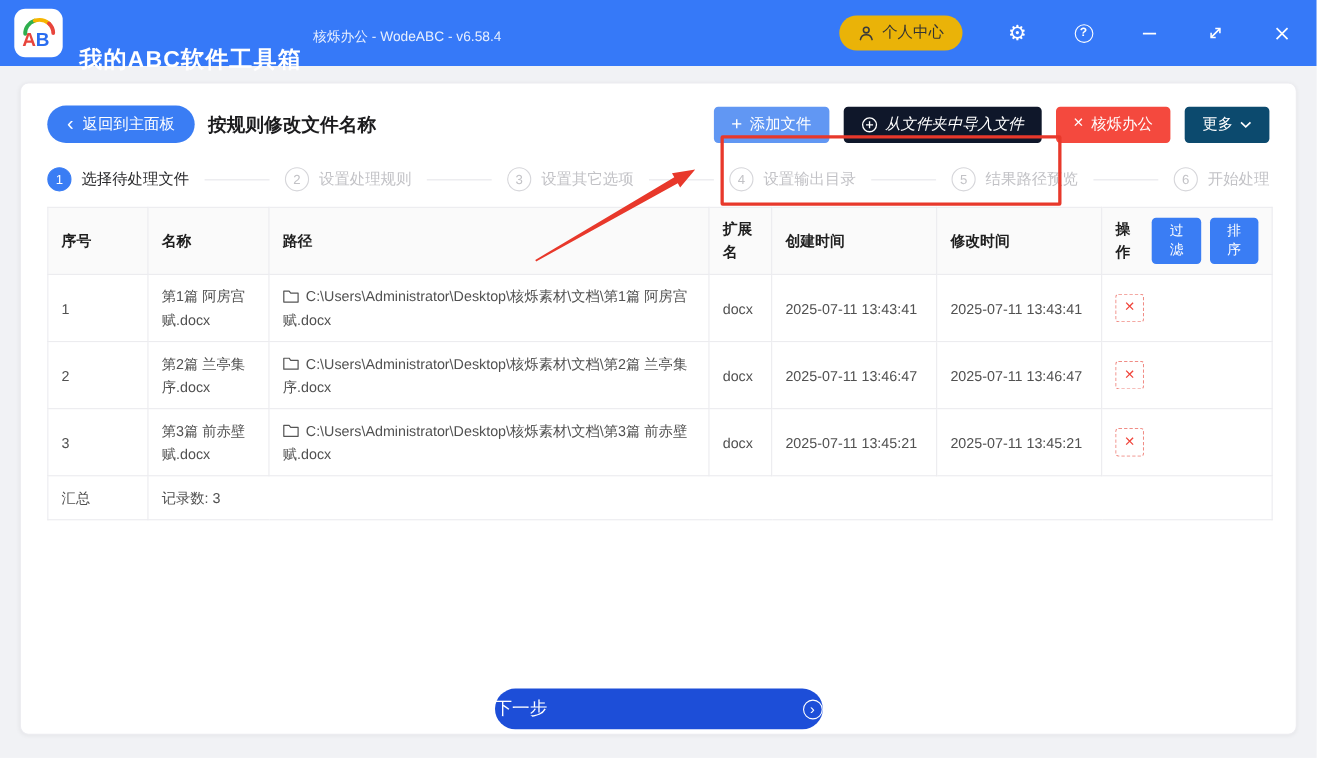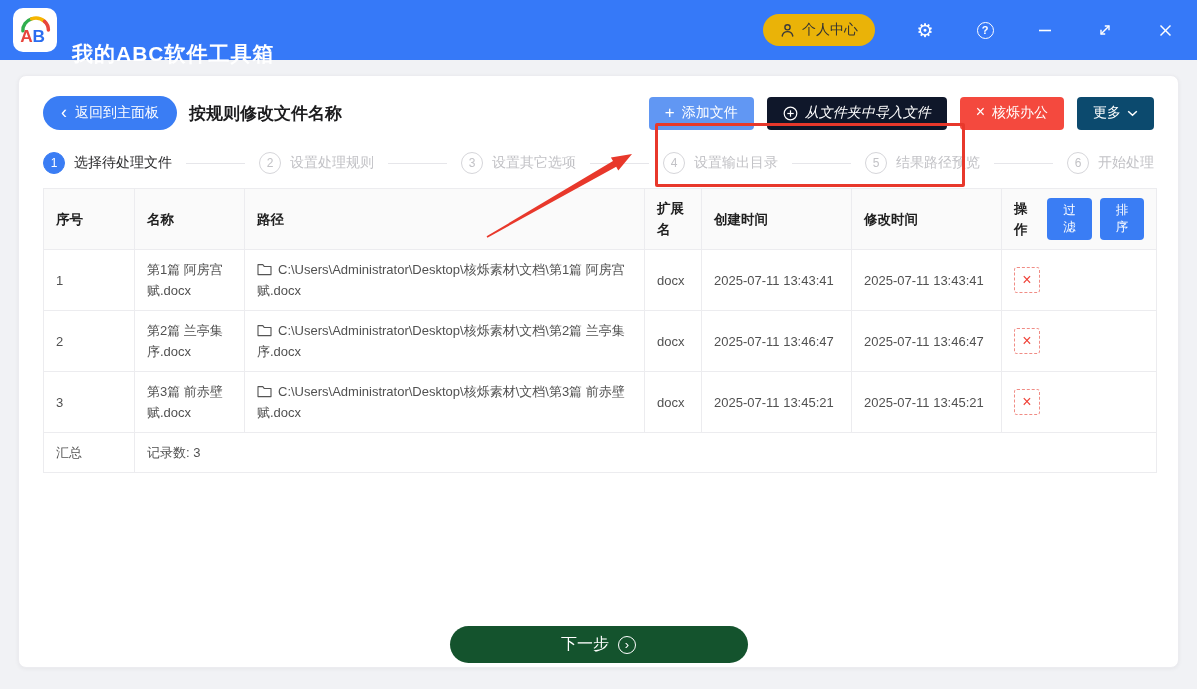--- a/index.html
+++ b/index.html
@@ -52,21 +52,21 @@
   thead th { background:#fafafa; color:#1f1f1f; font-weight:700; font-size:13.5px; }
   .break { word-break:break-all; }
   .op-head { display:flex; align-items:center; gap:8px; }
   .mini-btn { background:#3a7df4; color:#fff; border:none; border-radius:4px; font-size:12.5px; padding:4px 6px 4px 9px; letter-spacing:3px; cursor:pointer; font-family:inherit; }
   .folder-ic { vertical-align:-2px; margin-right:6px; }
   .del-btn { width:26px; height:26px; border:1px dashed #f08c85; border-radius:3px; background:transparent; color:#f0443a; font-size:16px; line-height:1; cursor:pointer; display:inline-flex; align-items:center; justify-content:center; font-family:inherit; }
   tr.summary td { line-height:21px; }
 
   
   .footer { margin-top:auto; padding-bottom:4px; display:flex; justify-content:center; }
-  .next-btn { background:#14532d; width:298px; height:37px; border-radius:19px; font-size:16px; gap:9px; }
+  .next-btn { background:#1d4ed8; width:298px; height:37px; border-radius:19px; font-size:16px; gap:9px;justify-content:space-between; }
   .next-ring { width:18px; height:18px; border:1.5px solid #fff; border-radius:50%; display:flex; align-items:center; justify-content:center; font-size:13px; line-height:1; padding-bottom:1px; }
 
   
   .annotation-rect { position:absolute; left:655px; top:63px; width:310px; height:64px; border:3px solid #e8382b; border-radius:2px; pointer-events:none; }
   .annotation-arrow { position:absolute; left:0; top:0; pointer-events:none; }
 </style>
 </head>
 <body>
 
 <div class="window">
@@ -75,20 +75,21 @@
     <div class="logo">
       <svg width="38" height="38" viewBox="0 0 44 44">
         <path d="M8 23 A15 14 0 0 1 18 9" fill="none" stroke="#2faf4e" stroke-width="4" stroke-linecap="round"></path>
         <path d="M18 9 A15 14 0 0 1 33 12" fill="none" stroke="#f6b500" stroke-width="4" stroke-linecap="round"></path>
         <path d="M33 12 A15 14 0 0 1 37.5 22" fill="none" stroke="#e8453c" stroke-width="4" stroke-linecap="round"></path>
         <text x="5" y="36" font-size="20" font-weight="800" fill="#e8453c" font-family="Liberation Sans,DejaVu Sans,sans-serif">A</text>
         <text x="19" y="36" font-size="20" font-weight="800" fill="#2a6df0" font-family="Liberation Sans,DejaVu Sans,sans-serif">B</text>
       </svg>
     </div>
     <h1 class="app-title">我的ABC软件工具箱</h1>
+    <span class="app-subtitle">核烁办公 - WodeABC - v6.58.4</span>
 
     <div class="tb-right">
       <button class="user-pill">
         <svg width="15" height="15" viewBox="0 0 15 15">
           <circle cx="7.5" cy="4.3" r="2.6" fill="none" stroke="#3a3a3a" stroke-width="1.4"></circle>
           <path d="M2.2 13c.6-3 2.6-4.4 5.3-4.4s4.7 1.4 5.3 4.4" fill="none" stroke="#3a3a3a" stroke-width="1.4" stroke-linecap="round"></path>
         </svg>
         <span>个人中心</span>
       </button>
       <button class="tb-btn">

